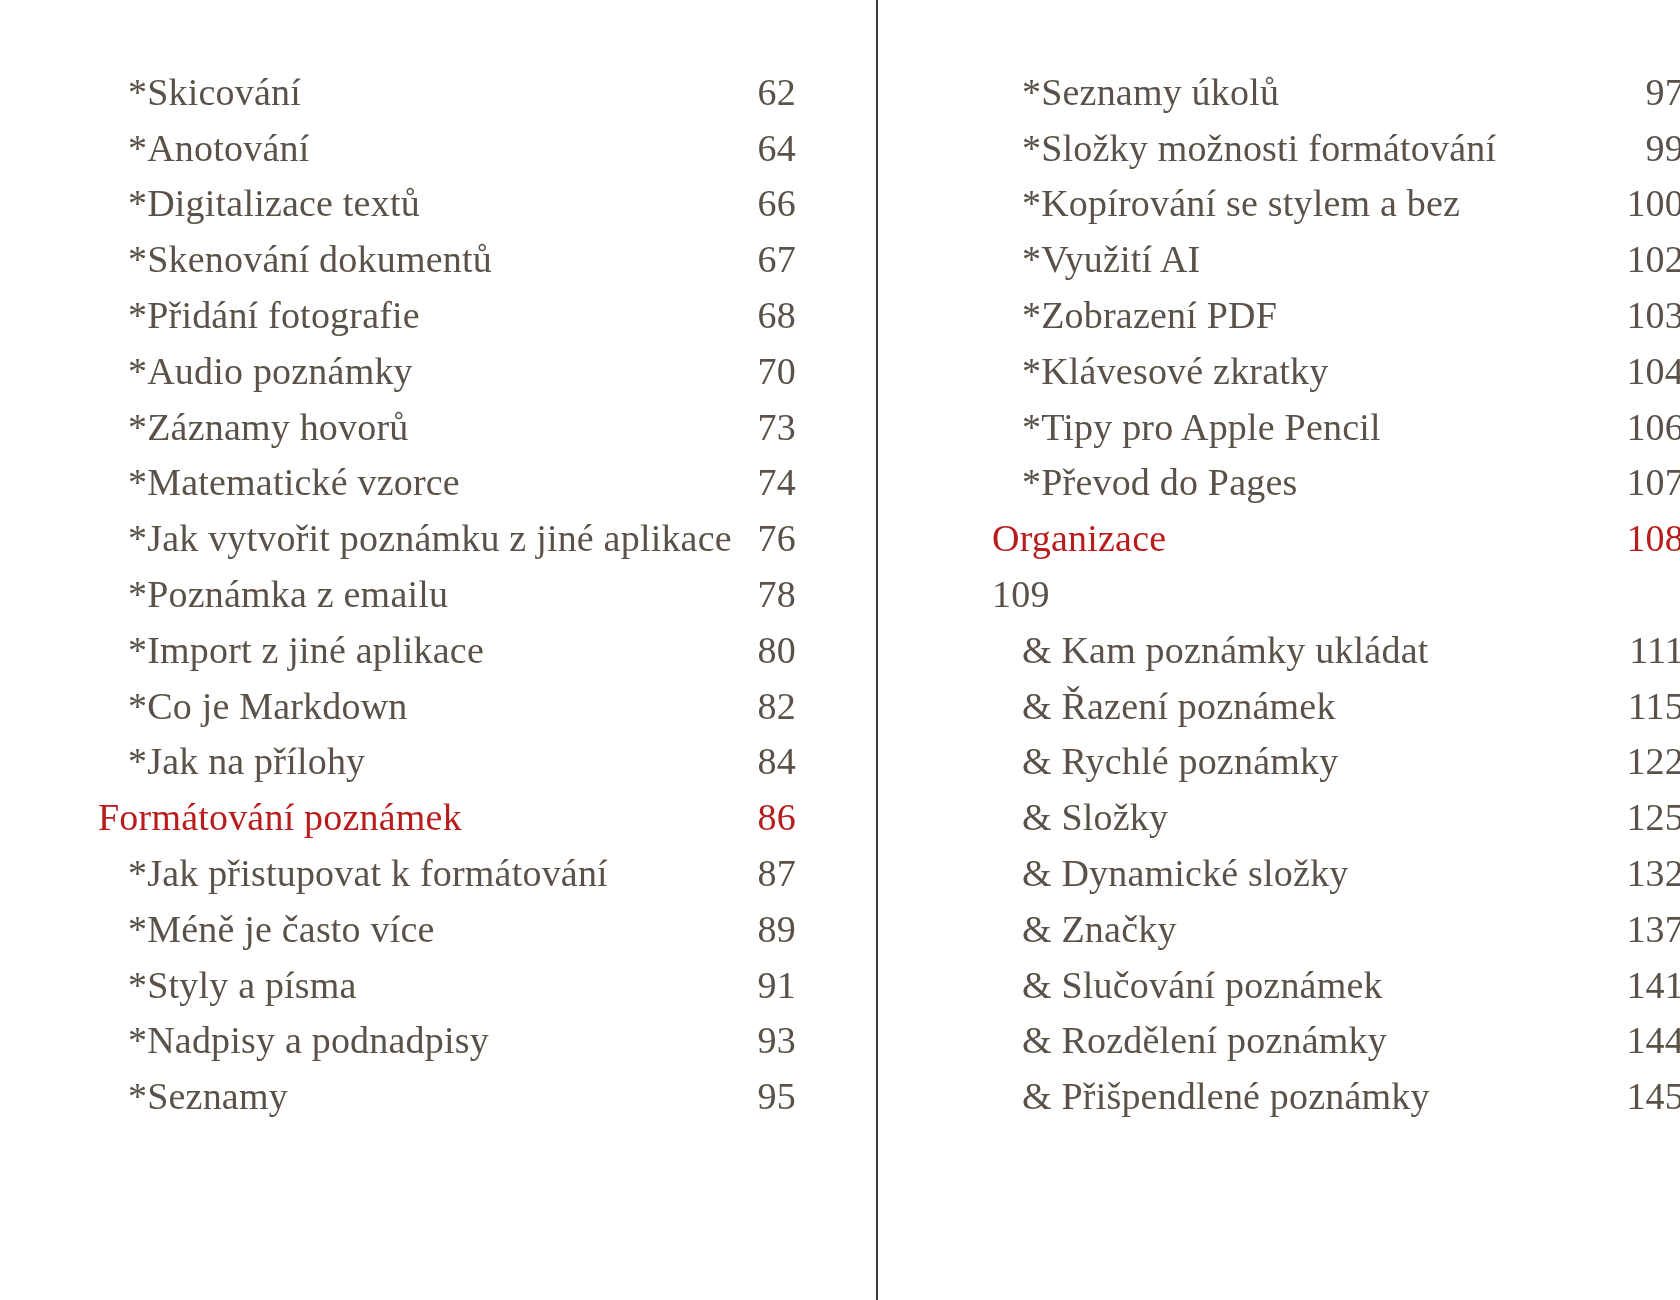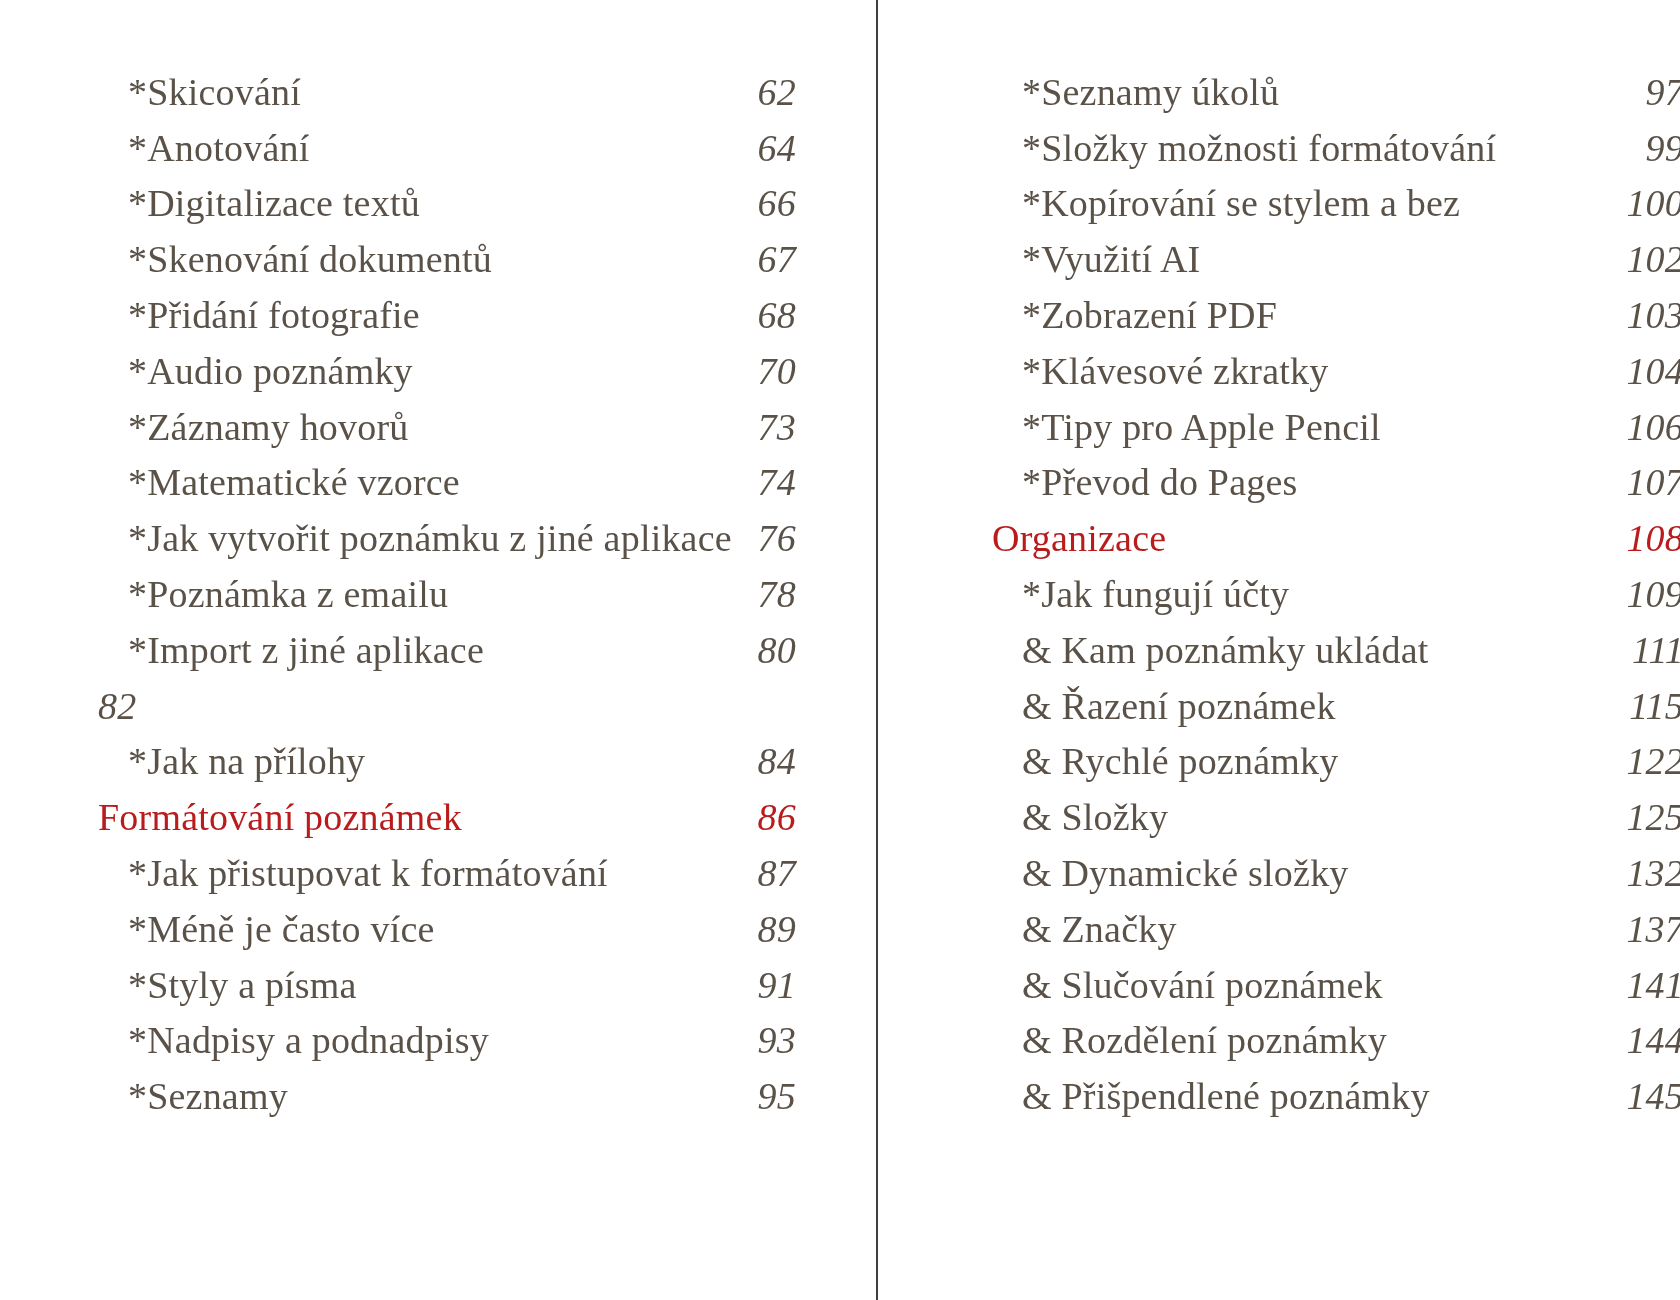--- a/index.html
+++ b/index.html
@@ -41,21 +41,21 @@
     align-items: center;
     font-size: 38px;
     color: #5a5248;
     letter-spacing: 0.2px;
     white-space: nowrap;
     cursor: pointer;
   }
   .toc-row.sub .toc-label { padding-left: 30px; }
   .toc-row.header { color: #b91c1c; }
   .toc-label { flex: 0 1 auto; overflow: hidden; }
-  .toc-page  { flex: 0 0 auto; text-align: right; font-style: italic; }
+  .toc-page  { flex: 0 0 auto; text-align: right; }
 </style>
 </head>
 <body>
 
 <div class="spread">
   <div class="toc-col left">
       <div class="toc-row sub">
         <span class="toc-label">*Skicování</span>
         <span class="toc-page">62</span>
       </div>
@@ -93,20 +93,21 @@
       </div>
       <div class="toc-row sub">
         <span class="toc-label">*Poznámka z emailu</span>
         <span class="toc-page">78</span>
       </div>
       <div class="toc-row sub">
         <span class="toc-label">*Import z jiné aplikace</span>
         <span class="toc-page">80</span>
       </div>
       <div class="toc-row sub">
+        <span class="toc-label">*Co je Markdown</span>
         <span class="toc-page">82</span>
       </div>
       <div class="toc-row sub">
         <span class="toc-label">*Jak na přílohy</span>
         <span class="toc-page">84</span>
       </div>
       <div class="toc-row header">
         <span class="toc-label">Formátování poznámek</span>
         <span class="toc-page">86</span>
       </div>
@@ -165,21 +166,20 @@
       </div>
       <div class="toc-row sub">
         <span class="toc-label">*Převod do Pages</span>
         <span class="toc-page">107</span>
       </div>
       <div class="toc-row header">
         <span class="toc-label">Organizace</span>
         <span class="toc-page">108</span>
       </div>
       <div class="toc-row sub">
-        <span class="toc-label">*Jak fungují účty</span>
         <span class="toc-page">109</span>
       </div>
       <div class="toc-row sub">
         <span class="toc-label">&amp; Kam poznámky ukládat</span>
         <span class="toc-page">111</span>
       </div>
       <div class="toc-row sub">
         <span class="toc-label">&amp; Řazení poznámek</span>
         <span class="toc-page">115</span>
       </div>

